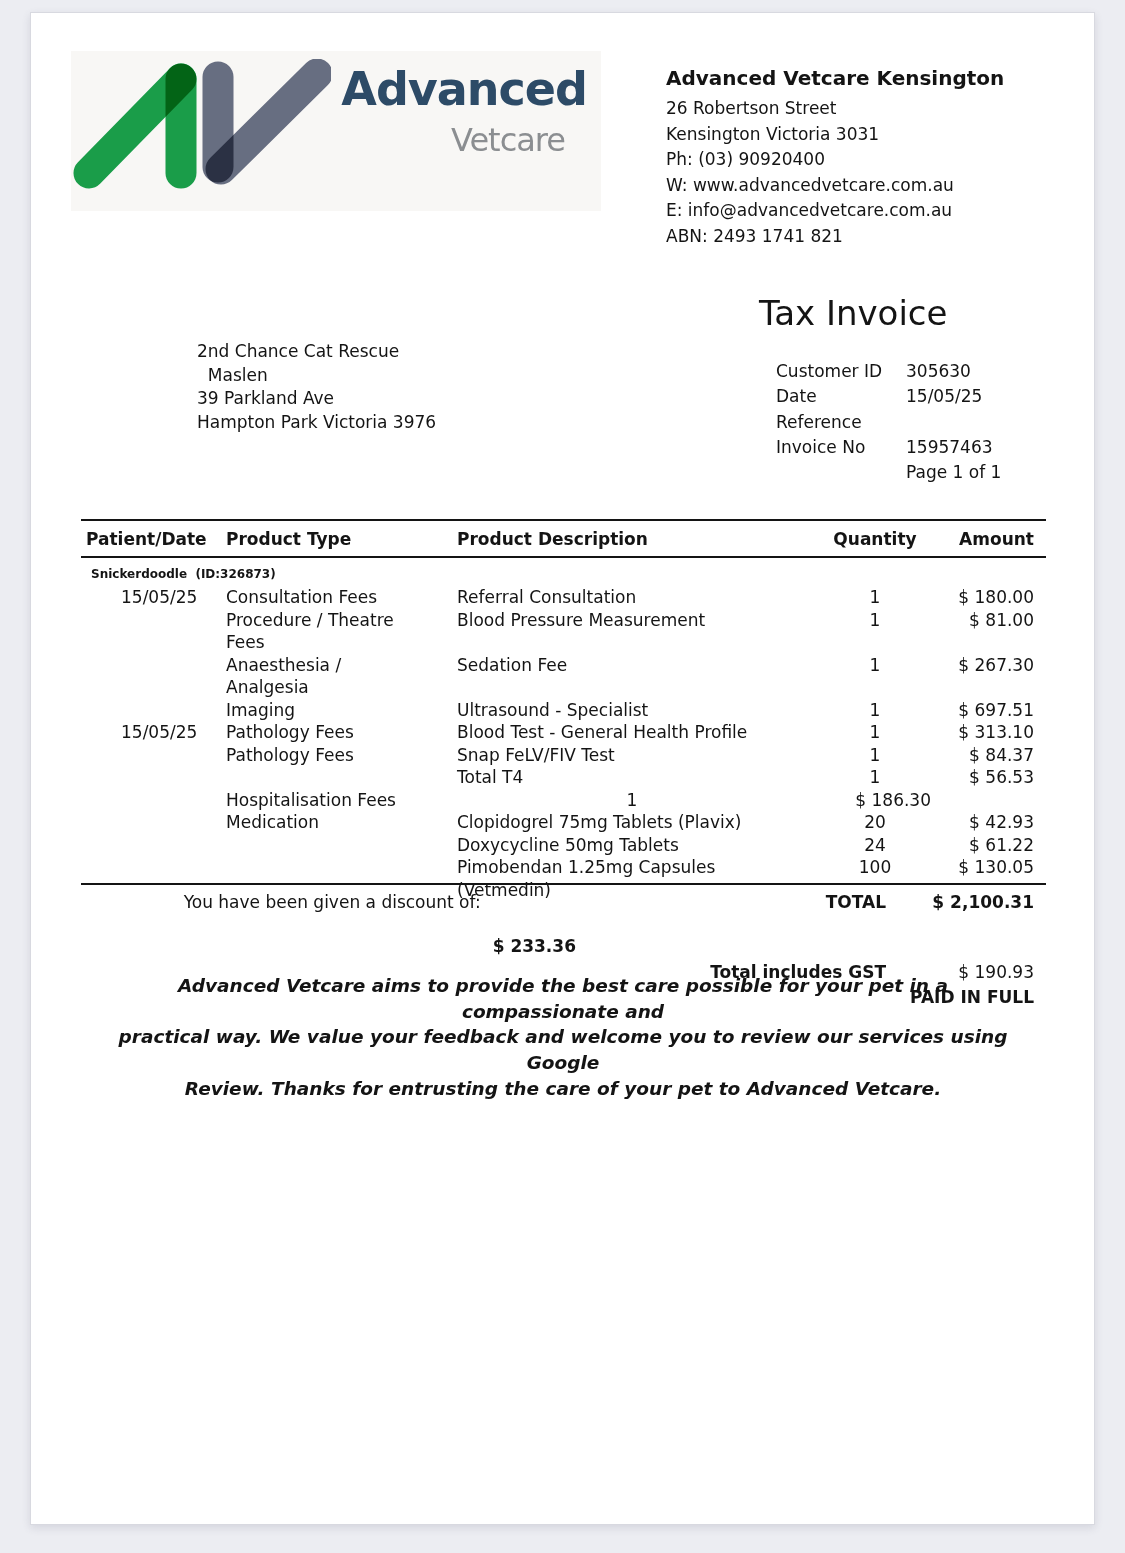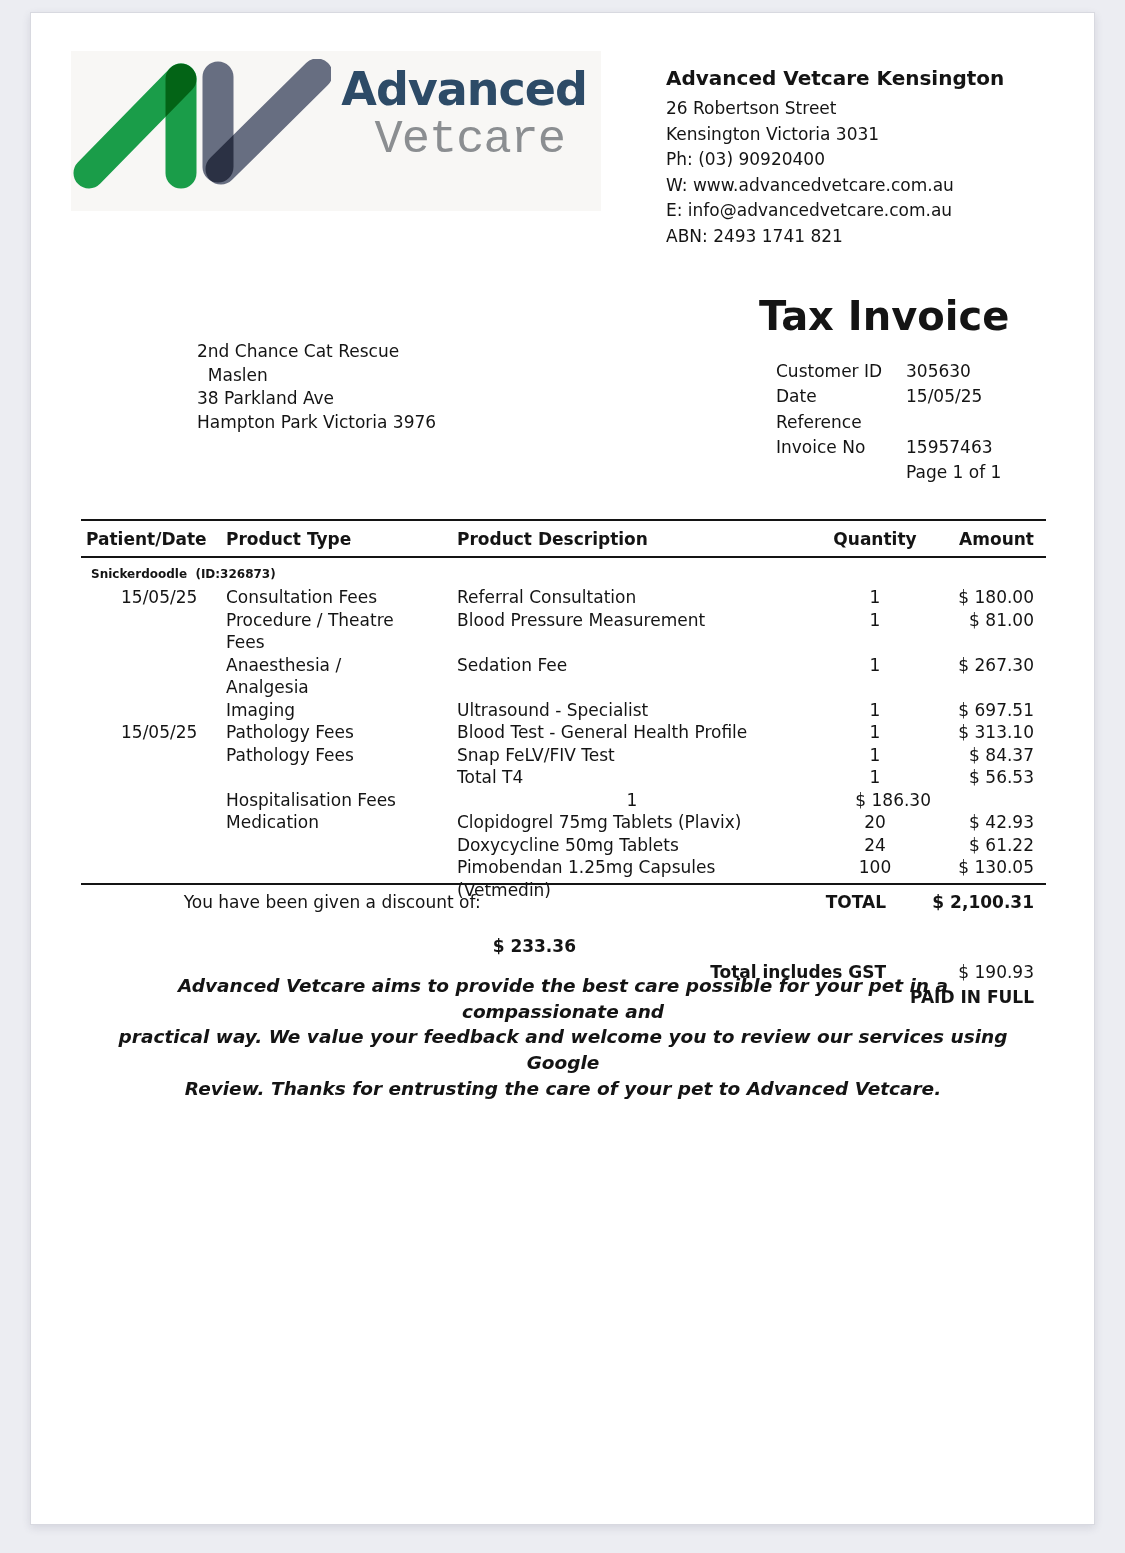--- a/index.html
+++ b/index.html
@@ -16,27 +16,27 @@
     width:1065px; height:1513px;
     background:#ffffff;
     border:1px solid #d8d9e0;
     box-shadow:0 3px 8px rgba(70,70,100,0.14);
   }
   
   .logo-block { position:absolute; left:40px; top:38px; width:530px; height:160px; background:#f8f7f5; }
   .logo-svg { position:absolute; left:0px; top:8px; }
   .brand-text { position:absolute; left:248px; top:12px; width:268px; text-align:right; }
   .brand-line1 { font-size:46px; font-weight:bold; color:#2d4b67; letter-spacing:-1px; line-height:52px; }
-  .brand-line2 { font-size:47px; color:#8b8e91; letter-spacing:-1px; line-height:50px; padding-right:22px;font-family:Liberation Mono, monospace; }
+  .brand-line2 { font-size:32px; color:#8b8e91; letter-spacing:-1px; line-height:50px; padding-right:22px; }
   
   .clinic { position:absolute; left:635px; top:52px; width:420px; }
   .clinic-name { font-size:20px; font-weight:bold; line-height:26px; margin-bottom:5px; }
   .clinic-line { font-size:17px; line-height:25.5px; }
   
-  .doc-title { position:absolute; left:728px; top:280px; font-size:40px; font-weight:bold;text-align:right; }
+  .doc-title { position:absolute; left:728px; top:280px; font-size:34px; font-weight:normal;text-align:right; }
   .customer { position:absolute; left:166px; top:327px; }
   .customer-line { font-size:17px; line-height:23.5px; white-space:pre-wrap; }
   .meta { position:absolute; left:745px; top:346px; width:310px; }
   .meta-row { display:flex; font-size:17px; line-height:25.3px; }
   .meta-label { width:130px; flex:0 0 130px; }
   .meta-value { flex:1; }
   
   .invoice-table { position:absolute; left:50px; top:506px; width:965px; border-top:2px solid #141414; }
   .t-grid { display:grid; grid-template-columns:145px 231px 350px 136px 103px; align-items:start; }
   .t-head { padding:7px 0 6px 0; border-bottom:2.5px solid #141414; font-weight:bold; font-size:17px; line-height:22px; }
@@ -92,21 +92,21 @@
         <div class="clinic-line">ABN: 2493 1741 821</div>
       </div>
   </div>
 
   <div class="doc-title">Tax Invoice</div>
 
   <div class="customer">
 
   <div class="customer-line">2nd Chance Cat Rescue</div>
       <div class="customer-line">  Maslen</div>
-      <div class="customer-line">38 Parkland Ave</div>
+      <div class="customer-line">39 Parkland Ave</div>
       <div class="customer-line">Hampton Park Victoria 3976</div>
     </div>
 
   <div class="meta">
 
       <div class="meta-row">
         <div class="meta-label">Customer ID</div>
         <div class="meta-value">305630</div>
       </div>
 

